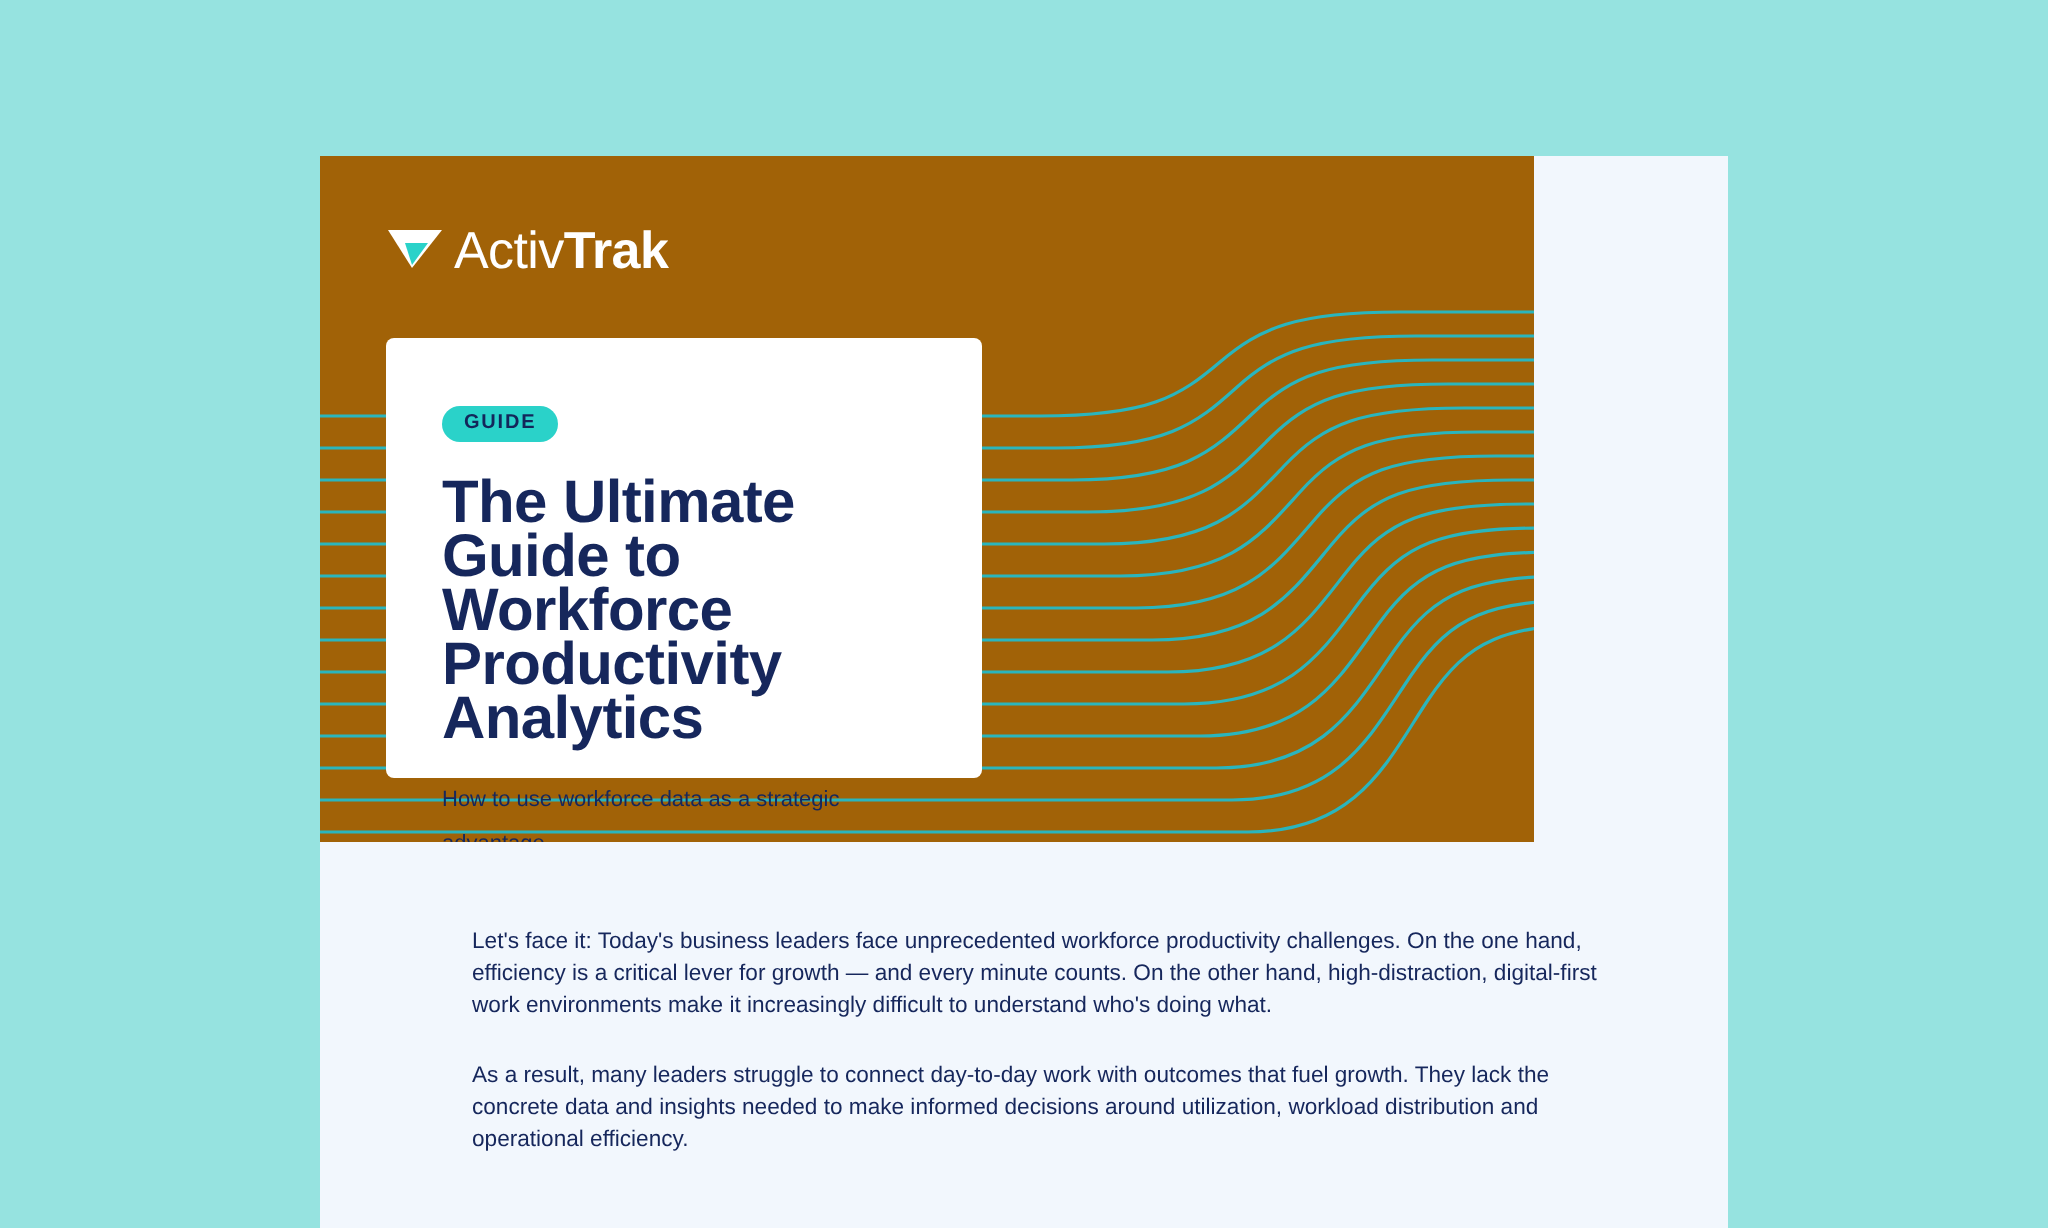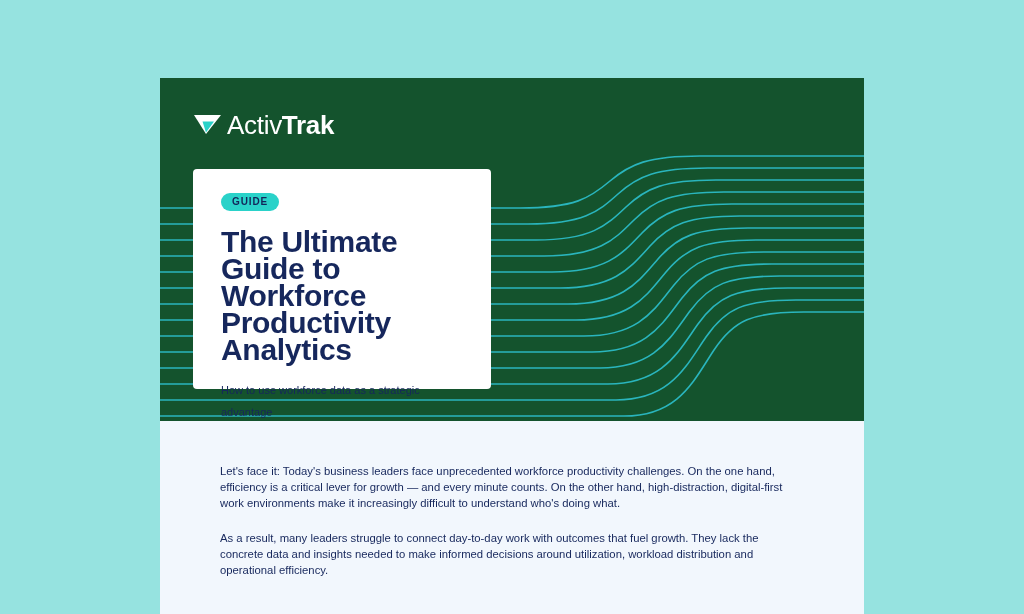--- a/index.html
+++ b/index.html
@@ -20,23 +20,23 @@
     top: 78px;
     width: 704px;
     height: 536px;
     background: #f2f7fd;
     overflow: hidden;
   }
 
   
   .hero {
     position: relative;
-    width: 704px;
+    width: 607px;
     height: 343px;
-    background: #14532d;
+    background: #a16207;
     overflow: hidden;
   }
 
   .hero-lines {
     position: absolute;
     left: 0;
     top: 0;
     width: 704px;
     height: 343px;
   }
@@ -69,21 +69,21 @@
 
   
   .card {
     position: absolute;
     left: 33px;
     top: 91px;
     width: 298px;
     height: 220px;
     background: #ffffff;
     border-radius: 4px;
-    padding: 22px 28px 0 28px;
+    padding: 32px 28px 0 28px;
     box-sizing: border-box;
   }
 
   .badge {
     display: inline-block;
     background: #2ad2c9;
     color: #13265a;
     font-size: 10px;
     font-weight: 700;
     letter-spacing: 0.9px;
@@ -110,21 +110,21 @@
   }
 
   
   .body-copy {
     position: absolute;
     left: 60px;
     top: 385px;
     width: 580px;
   }
   .body-copy p {
-    margin: 0 0 18px 0;
+    margin: 0 0 18px 16px;
     font-size: 11.3px;
     line-height: 16.2px;
     color: #16275c;
   }
   .body-copy p:last-child {
     margin-bottom: 0;
   }
 </style>
 </head>
 <body>

